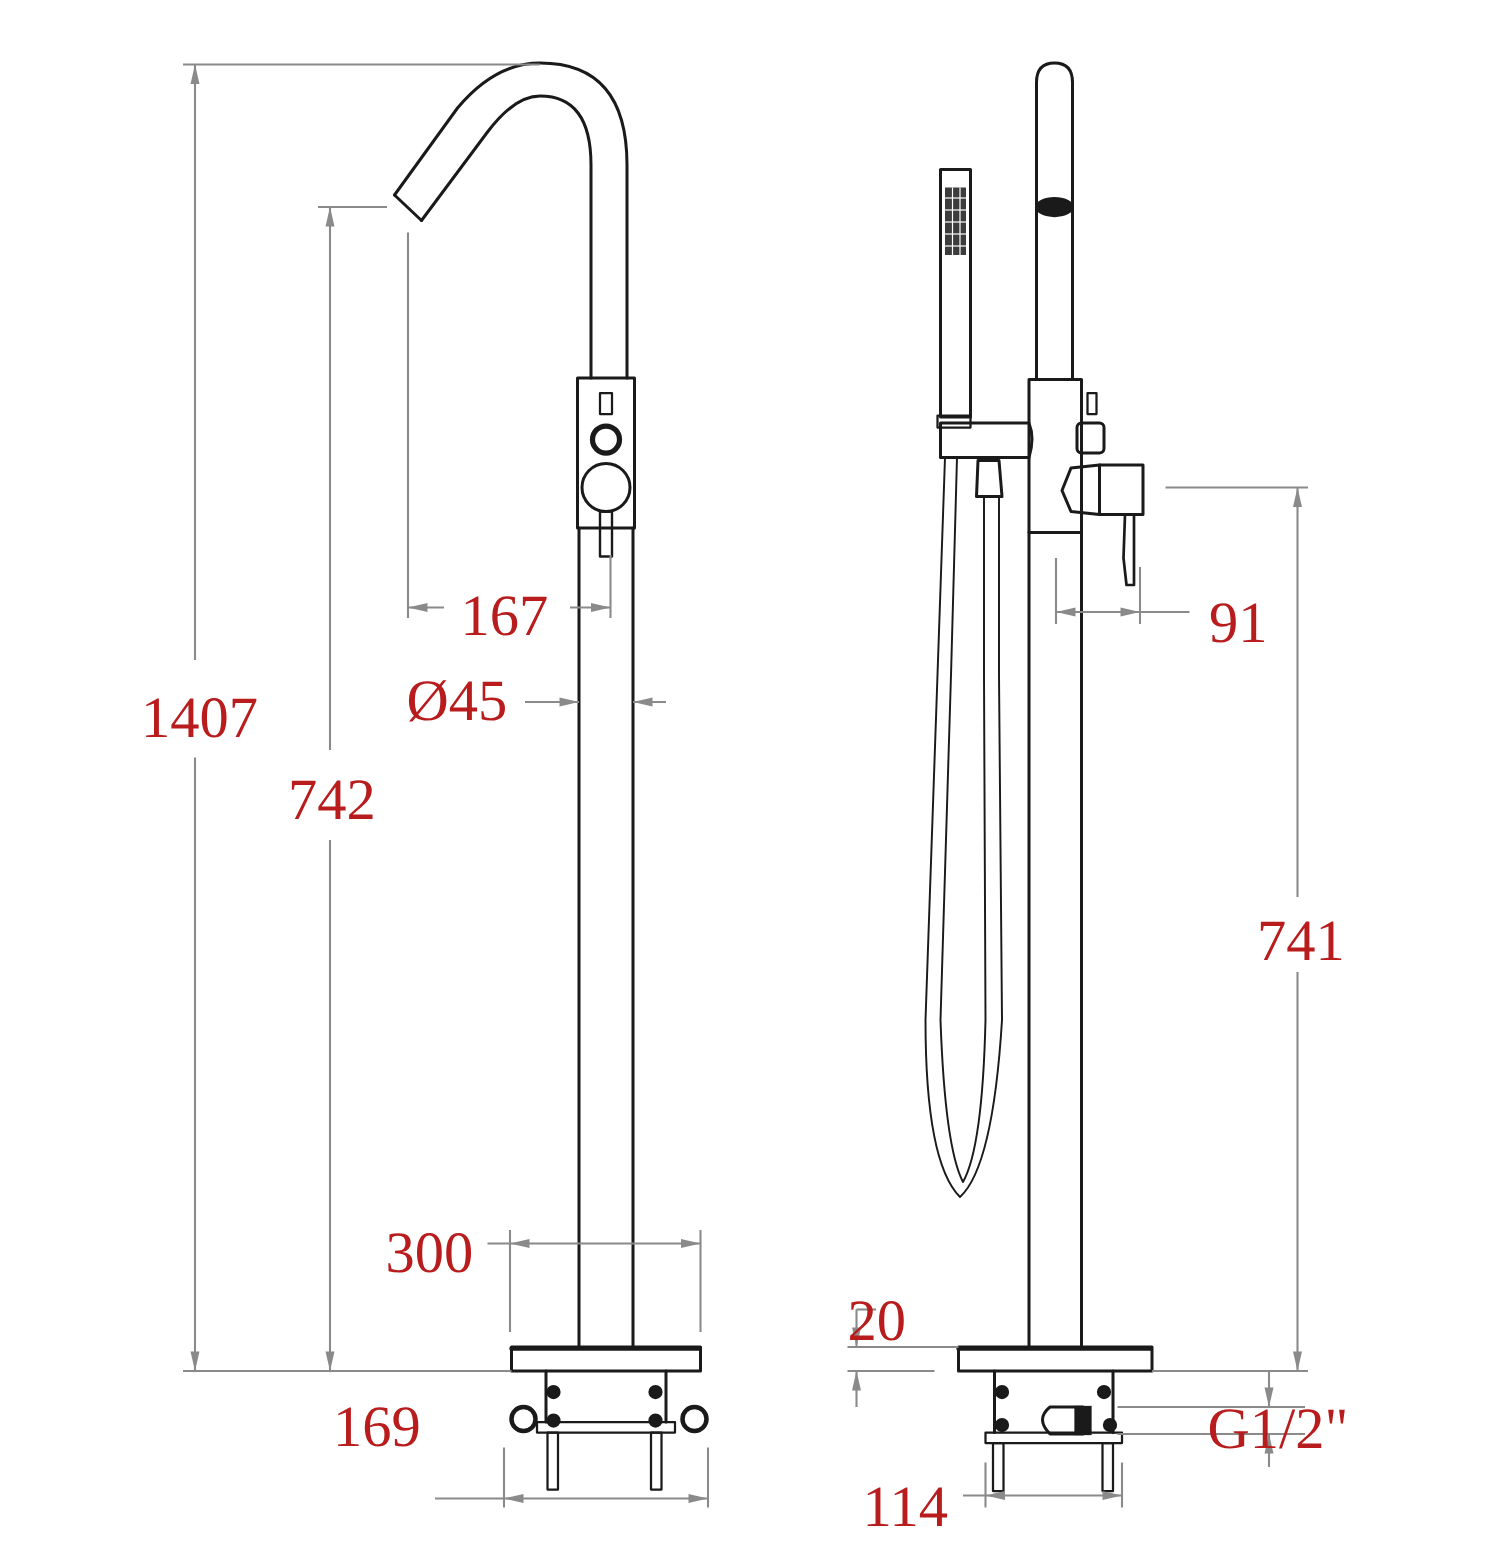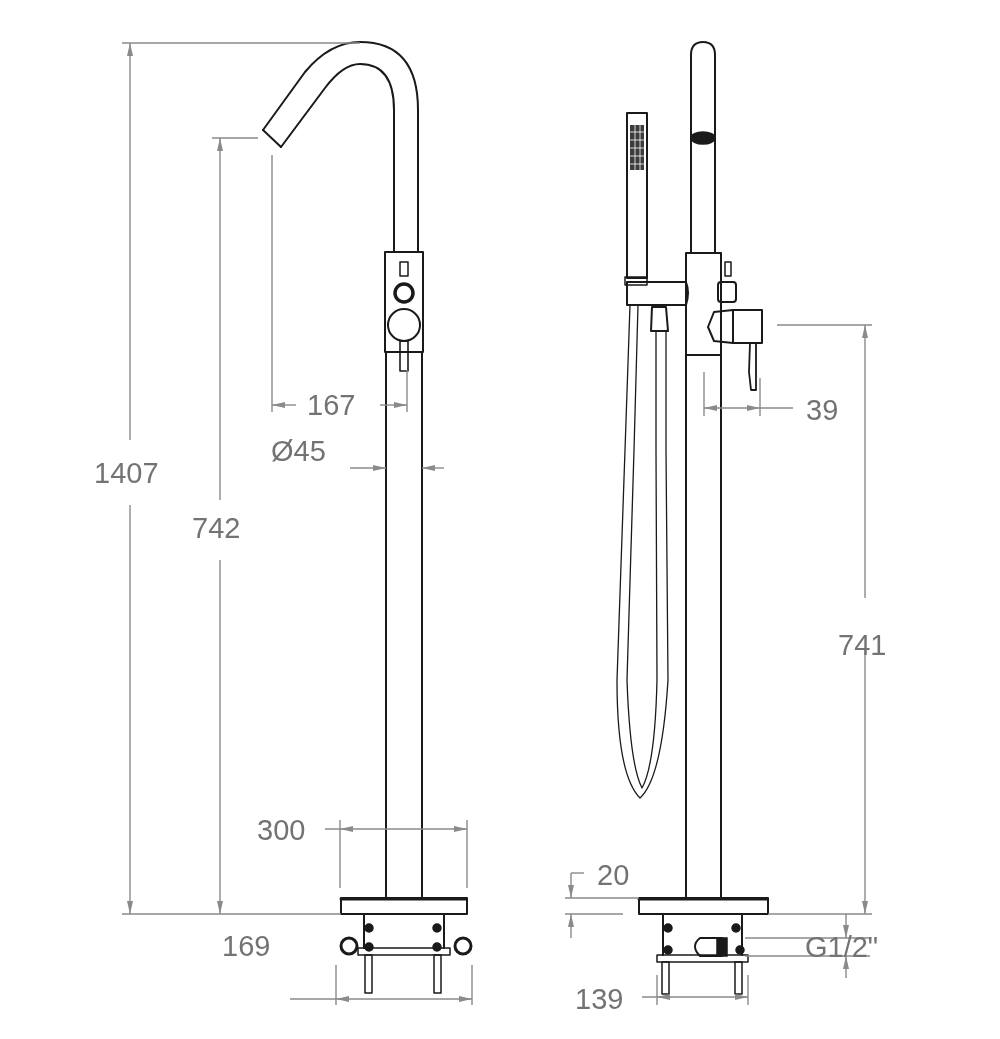--- a/index.html
+++ b/index.html
@@ -5,23 +5,23 @@
   html, body { margin: 0; padding: 0; background: #ffffff; }
   body { width: 1000px; height: 1039px; overflow: hidden; }
   .canvas { position: relative; width: 1000px; height: 1039px; }
   svg { position: absolute; left: 0; top: 0; }
   .obj { fill: none; stroke: #1a1a1a; stroke-width: 2; stroke-linejoin: round; stroke-linecap: round; }
   .dark { fill: #1a1a1a; stroke: #1a1a1a; stroke-width: 1.5; }
   .dim { fill: none; stroke: #8a8a8a; stroke-width: 1.4; }
   .arrow { fill: #8a8a8a; stroke: none; }
   .dim-label {
     position: absolute;
-    font-family: Liberation Sans, sans-serif;
-    font-size: 29px;
-    color: #737373;
+    font-family: Liberation Serif, serif;
+    font-size: 39px;
+    color: #b91c1c;
     line-height: 1;
     white-space: nowrap;
   }
 </style>
 </head>
 <body>
 
 <div class="canvas">
 
 <svg width="1000" height="1039" viewBox="0 0 1000 1039">
@@ -183,22 +183,22 @@
     <line class="dim" x1="748" y1="975" x2="748" y2="1005"></line>
     <line class="dim" x1="642" y1="997" x2="748" y2="997"></line>
     <polygon class="arrow" points="657,997 670,994 670,1000"></polygon>
     <polygon class="arrow" points="748,997 735,994 735,1000"></polygon>
   </g>
 </svg>
 
 <div class="dim-label" style="left:94px; top:459px;">1407</div>
 <div class="dim-label" style="left:192px; top:514px;">742</div>
 <div class="dim-label" style="left:307px; top:391px;">167</div>
-<div class="dim-label" style="left:271px; top:437px;">Ø45</div>
+<div class="dim-label" style="left:271px; top:448px;">Ø45</div>
 <div class="dim-label" style="left:257px; top:816px;">300</div>
 <div class="dim-label" style="left:222px; top:932px;">169</div>
-<div class="dim-label" style="left:838px; top:608px;margin-top:23px;">741</div>
-<div class="dim-label" style="left:806px; top:396px;">39</div>
-<div class="dim-label" style="left:597px; top:861px;">20</div>
+<div class="dim-label" style="left:838px; top:608px;">741</div>
+<div class="dim-label" style="left:806px; top:396px;">91</div>
+<div class="dim-label" style="left:565px; top:861px;">20</div>
 <div class="dim-label" style="left:805px; top:933px;">G1/2"</div>
-<div class="dim-label" style="left:575px; top:985px;">139</div>
+<div class="dim-label" style="left:575px; top:985px;">114</div>
 
 </div>
 
 </body></html>

